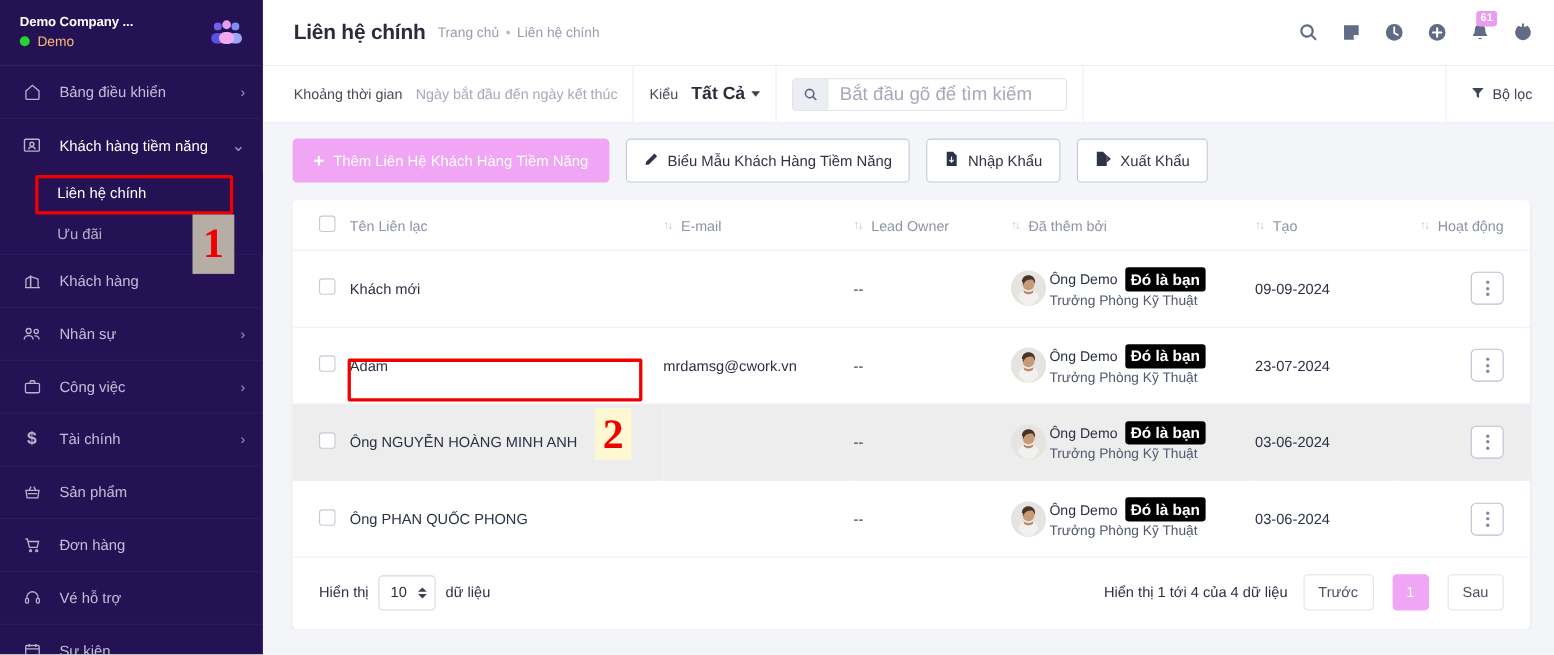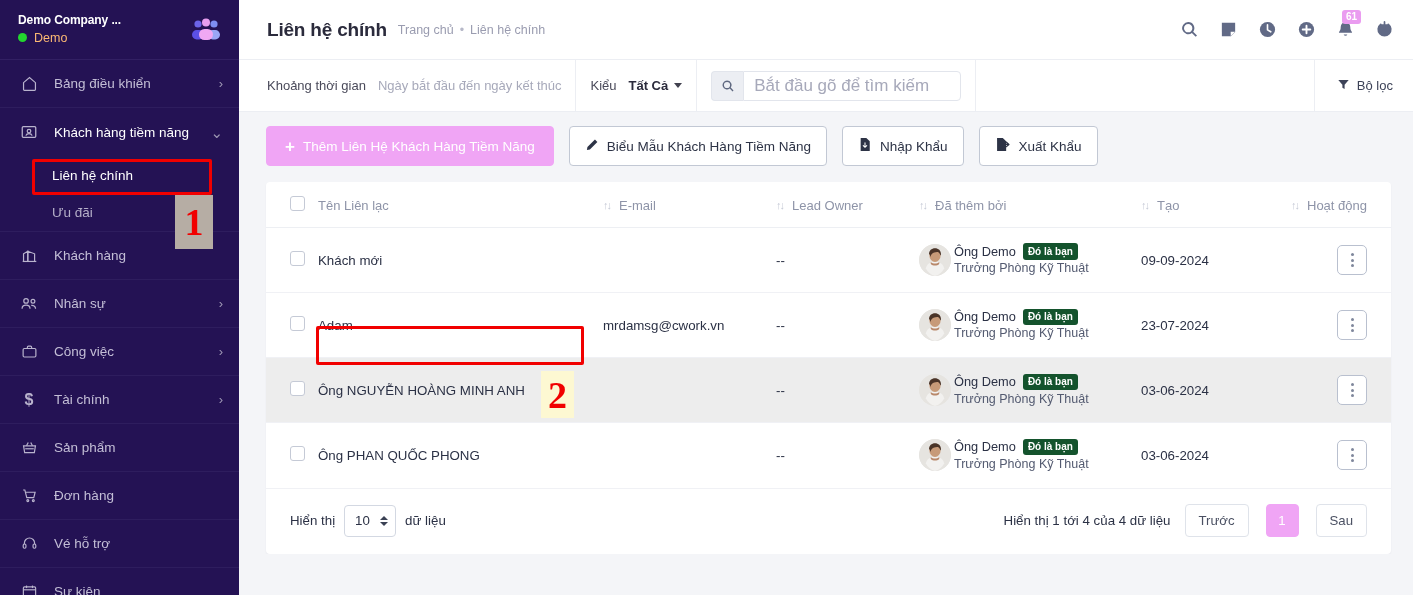--- a/index.html
+++ b/index.html
@@ -119,21 +119,21 @@
     border-bottom: 1px solid #eceef3;
     margin-top: 0;
   }
   .fb-cell {
     display: flex; align-items: center;
     padding: 0 14px;
     border-right: 1px solid #eceef3;
   }
   .fb-label { font-size: 13px; color: #4a4a5a; margin-right: 12px; white-space: nowrap; }
   .fb-placeholder { font-size: 13px; color: #a7a9ba; white-space: nowrap; }
-  .fb-value { font-size: 13px; color: #2b2b3c; font-weight: bold; }
+  .fb-value { font-size: 16px; color: #2b2b3c; font-weight: bold; }
   .caret-dn {
     display: inline-block; margin-left: 6px;
     border-left: 4px solid transparent; border-right: 4px solid transparent;
     border-top: 5px solid #41414f;
   }
   .search-wrap { display: flex; align-items: center; padding: 0 14px; border-right: 1px solid #eceef3;}
   .search-box { display: flex; align-items: stretch; height: 30px; }
   .search-ico-box {
     width: 32px; background: #eceef3;
     border: 1px solid #e2e5ec; border-right: none;
@@ -215,36 +215,36 @@
   .person { display: flex; align-items: center; gap: 3px; }
   .avatar {
     width: 32px; height: 32px; border-radius: 50%;
     overflow: hidden; flex-shrink: 0; position: relative;
     background: #e8e7e4;
   }
   .person-lines { line-height: 1.35; }
   .p-top { display: flex; align-items: center; gap: 7px; }
   .p-name { font-size: 12.8px; color: #2b3145; }
   .p-badge {
-    background: #14532d; color: #ffffff; font-size: 10px;
+    background: #000000; color: #ffffff; font-size: 14px;
     font-weight: bold; border-radius: 3px; padding: 1.5px 5px;
     white-space: nowrap;
   }
   .p-role { font-size: 12.5px; color: #535a70; }
 
   .kebab {
     width: 30px; height: 30px; border: 1px solid #b9c0cf;
     border-radius: 5px; display: inline-flex; flex-direction: column;
     align-items: center; justify-content: center; gap: 2.5px;
     cursor: pointer; background: #ffffff; vertical-align: middle;
   }
   .kebab i { width: 3px; height: 3px; border-radius: 50%; background: #7f879c; display: block; }
 
   .tfoot {
-    display: flex; align-items: flex-end;
+    display: flex; align-items: center;
     padding: 15px 24px 17px 24px;
   }
   .show-wrap { display: flex; align-items: center; gap: 9px; font-size: 13.3px; color: #2b3145; }
   .select-box {
     position: relative; height: 32px; min-width: 52px;
     border: 1px solid #d3d8e2; border-radius: 4px;
     display: flex; align-items: center; padding: 0 22px 0 10px;
     font-size: 13.3px; color: #2b3145; cursor: pointer; background: #fff;
   }
   .updown {

